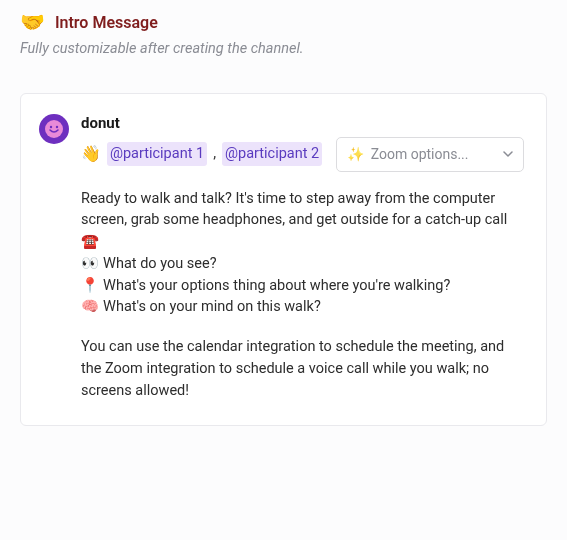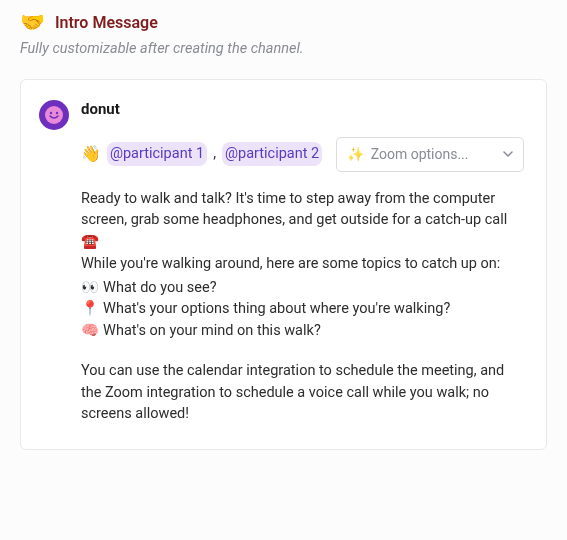--- a/index.html
+++ b/index.html
@@ -26,21 +26,21 @@
   }
   .header-title {
     font-size: 16px;
     font-weight: 600;
     color: #7f1d1d;
   }
   .subtitle {
     font-style: italic;
     color: #8a8c94;
     font-size: 14.5px;
-    margin-bottom: 22px;
+    margin-bottom: 36px;
   }
   .card {
     border: 1px solid #e9e9ed;
     border-radius: 6px;
     background: #ffffff;
     padding: 18px 20px 24px 18px;
   }
   .msg-head {
     display: flex;
     align-items: flex-start;
@@ -70,38 +70,38 @@
   .msg-body {
     flex: 1;
     font-size: 14.5px;
     line-height: 1.5;
     color: #2d2d2d;
   }
   .bot-name {
     font-weight: 700;
     color: #1a1a1a;
     font-size: 15px;
-    margin-bottom: 16px;
+    margin-bottom: 2px;
   }
   .participant-row {
     display: flex;
     align-items: center;
     flex-wrap: wrap;
     gap: 4px;
     margin-bottom: 16px;
   }
   .wave {
     font-size: 16px;
     margin-right: 2px;
   }
   .mention {
     background: #ece3fb;
     color: #5a3bbf;
     padding: 1px 3px;
-    border-radius: 8px;
+    border-radius: 3px;
     font-size: 14.5px;
   }
   .comma {
     color: #333;
     margin: 0 2px;
   }
   .more-btn {
     margin-left: 10px;
     display: inline-flex;
     align-items: center;
@@ -180,21 +180,20 @@
               <svg width="10" height="10" viewBox="0 0 10 10">
                   <path d="M1 3 L5 7 L9 3" stroke="#8a8c94" stroke-width="1.5" fill="none" stroke-linecap="round" stroke-linejoin="round"></path>
                 </svg>
             </span>
           </div>
         </div>
 
         <div class="para">Ready to walk and talk? It's time to step away from the computer screen, grab some headphones, and get outside for a catch-up call ☎️</div>
 
         <div class="topics">
-          <div class="topic-intro">While you're walking around, here are some topics to catch up on:</div>
           <div class="topic-line">
             <span class="emoji">👀</span>
             <span>What do you see?</span>
           </div>
           <div class="topic-line">
             <span class="emoji">📍</span>
             <span>What's your options thing about where you're walking?</span>
           </div>
           <div class="topic-line">
             <span class="emoji">🧠</span>

